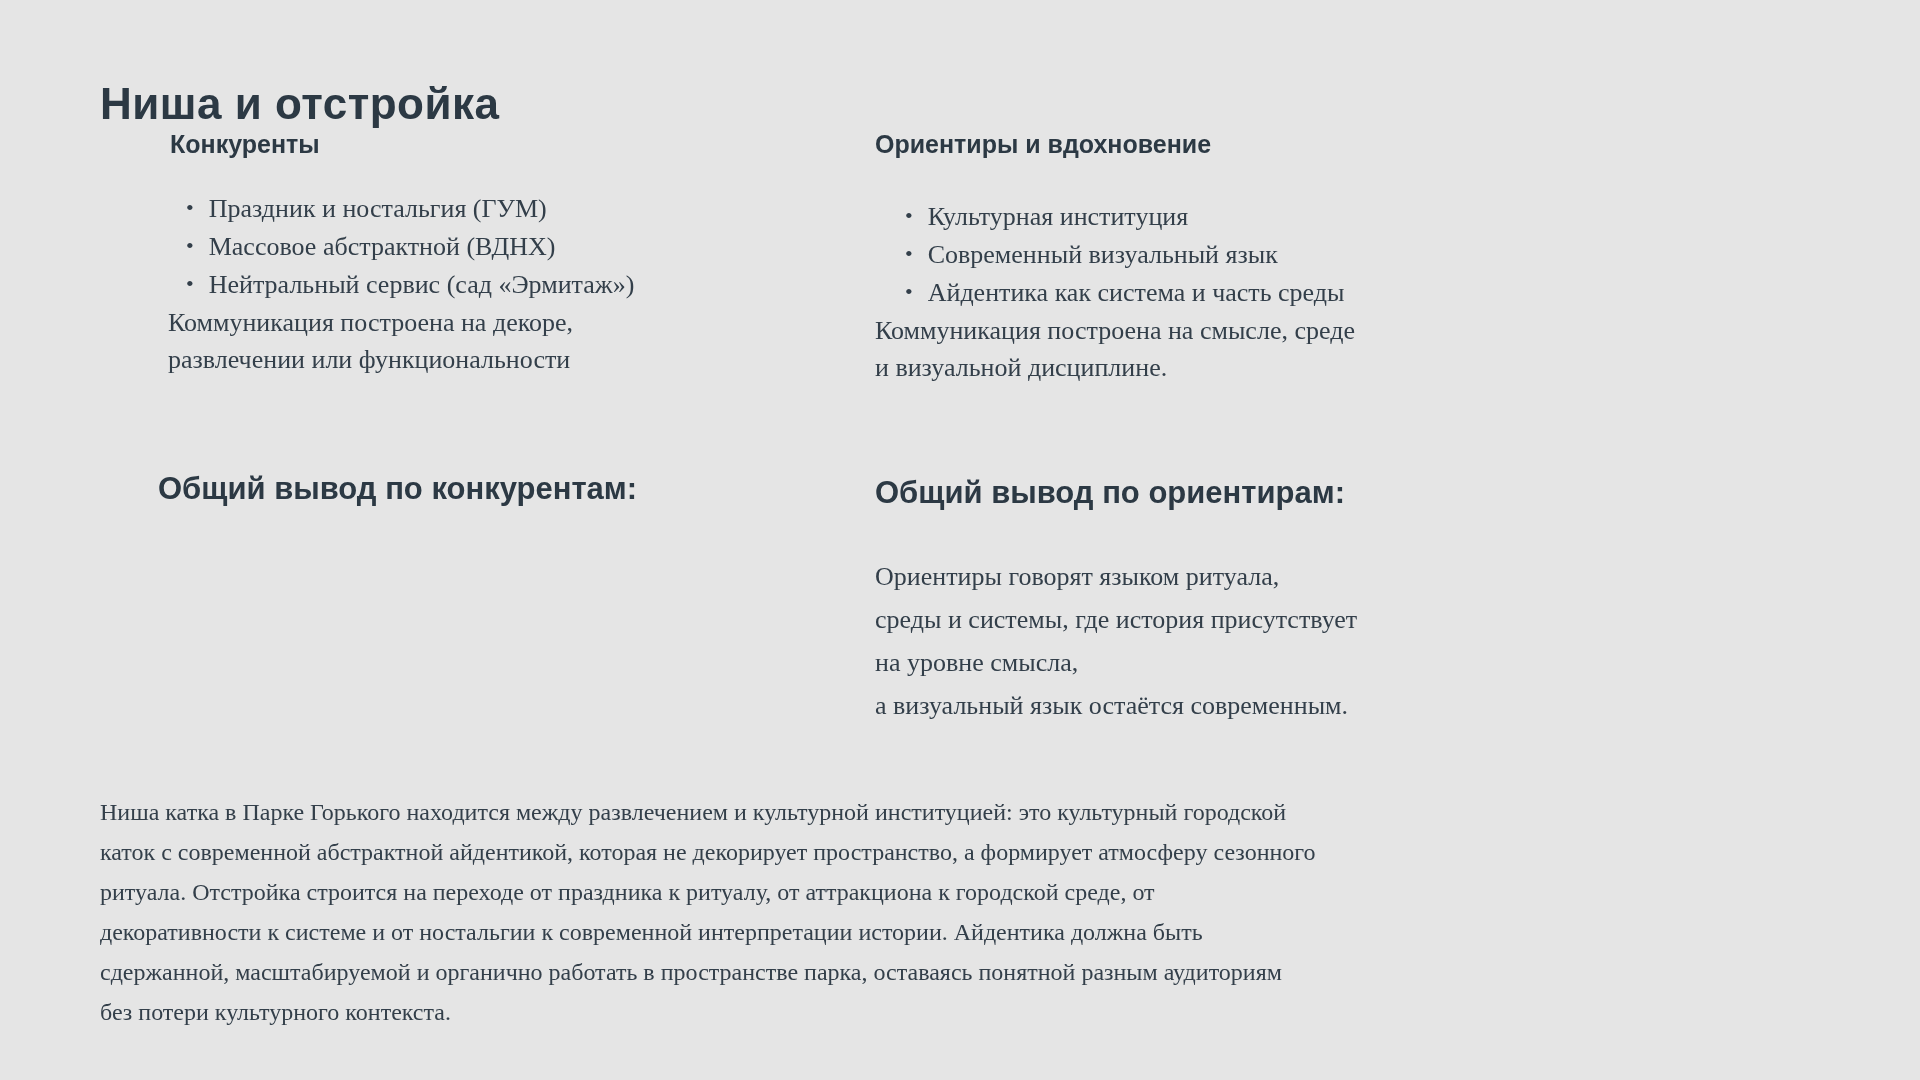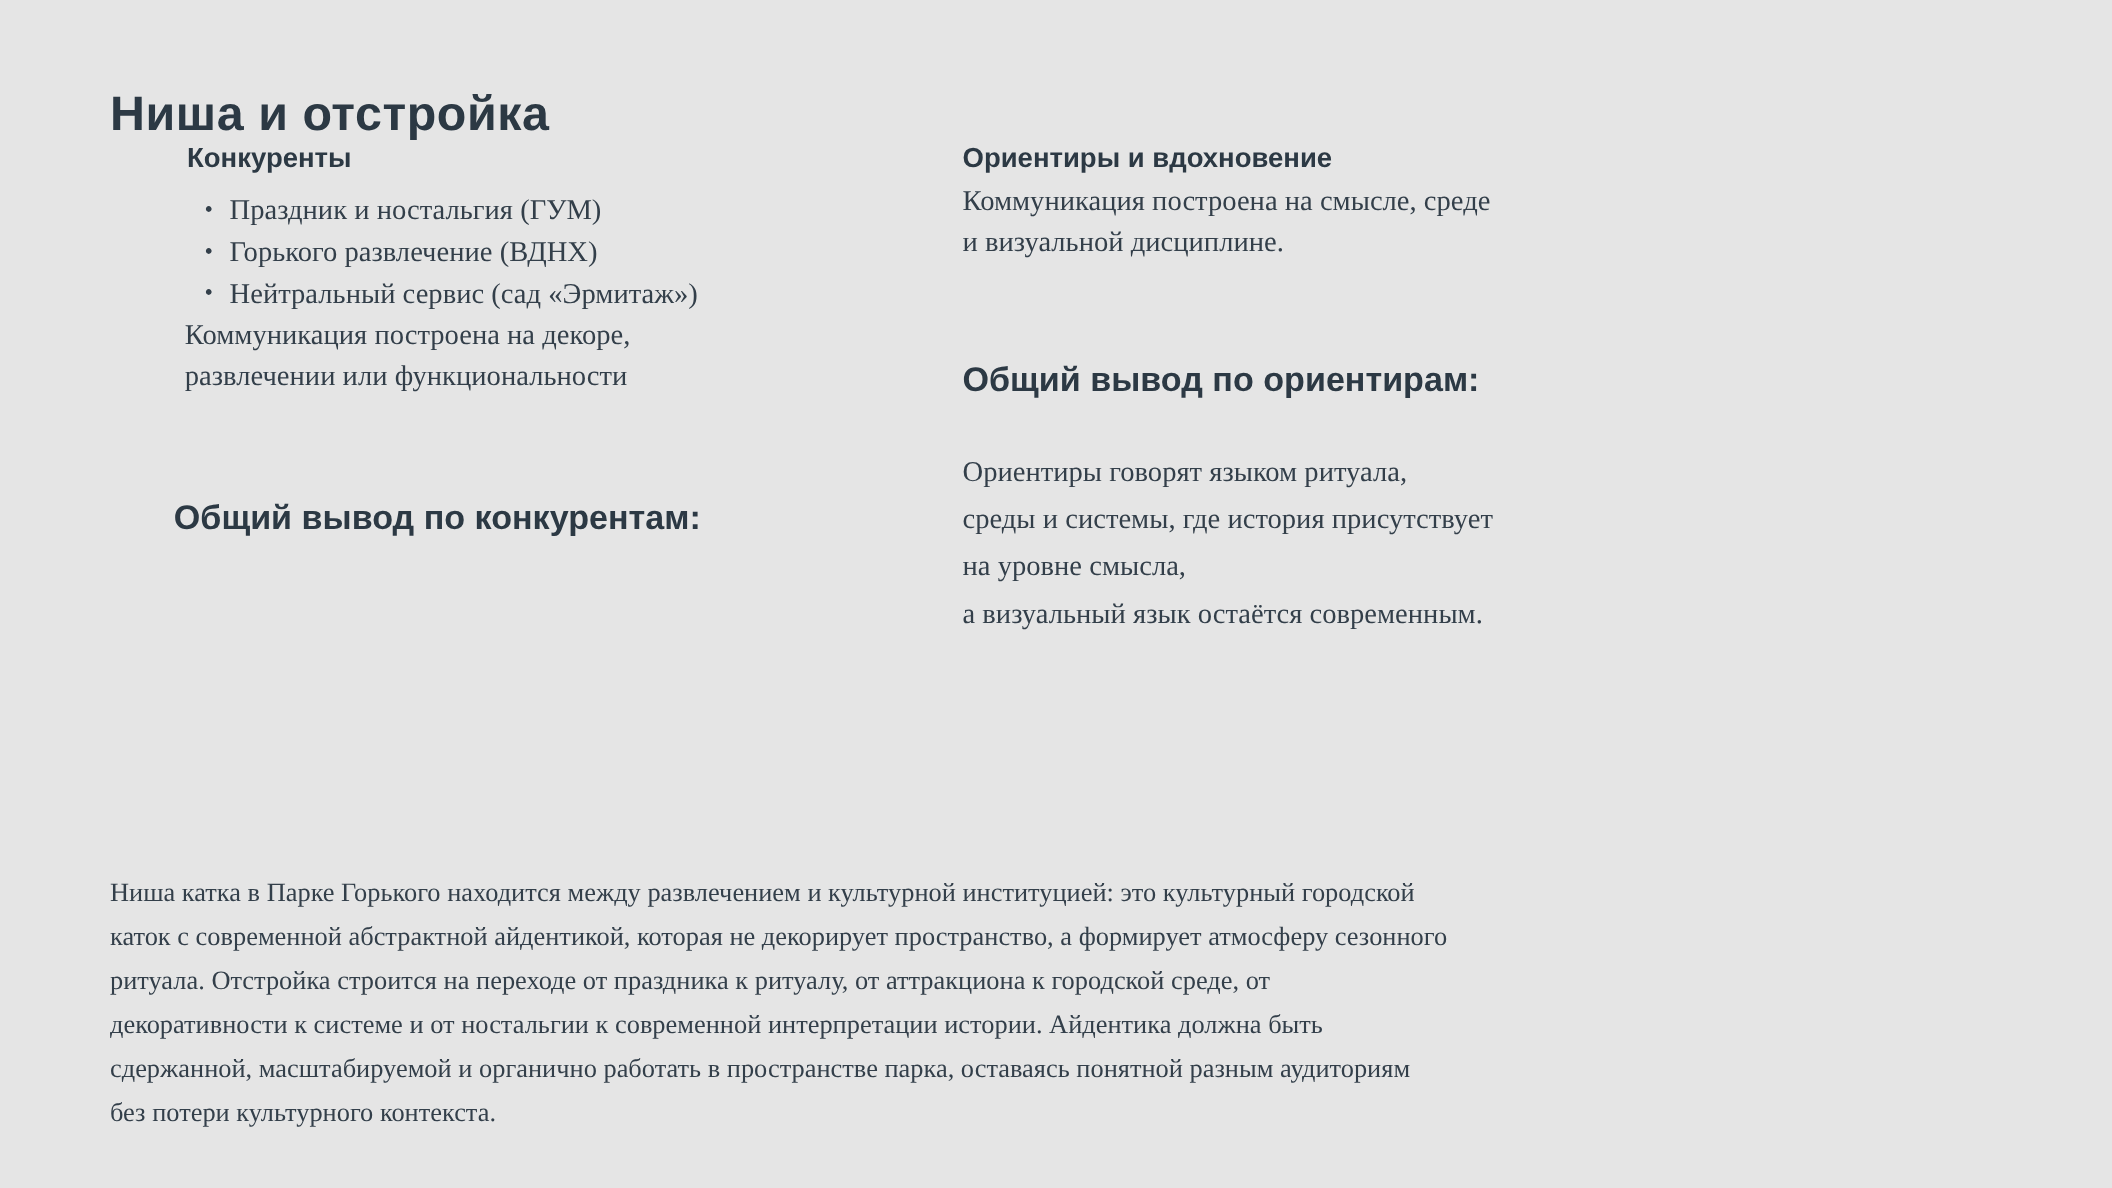--- a/index.html
+++ b/index.html
@@ -35,21 +35,21 @@
   }
   .column-left .section-heading { margin-left: 12px; }
   .bullet-list {
     list-style: none;
     margin: 0; padding: 0;
     font-family: "Liberation Serif", serif;
     font-size: 26px;
     line-height: 37px;
     color: #333f4a;
   }
-  .column-left  .bullet-list { margin: 8px 0 0 28px; }
+  .column-left  .bullet-list { margin: 26px 0 0 28px; }
   .column-right .bullet-list { margin: 34px 0 0 30px; }
   .bullet-list li::before {
     content: "\2022";
     font-size: 22px;
     margin-right: 15px;
     position: relative; top: -2px;
     color: #333f4a;
   }
   .note {
     margin: 0;
@@ -92,30 +92,35 @@
 <body>
 
 <div class="slide">
 
   <h1 class="slide-title">Ниша и отстройка</h1>
 
   <section class="column column-left">
     <h2 class="section-heading">Конкуренты</h2>
     <ul class="bullet-list">
       <li>Праздник и ностальгия (ГУМ)</li>
-      <li>Горького развлечение (ВДНХ)</li>
+      <li>Массовое абстрактной (ВДНХ)</li>
       <li>Нейтральный сервис (сад «Эрмитаж»)</li>
     </ul>
     <p class="note">Коммуникация построена на декоре,
 развлечении или функциональности</p>
     <h2 class="conclusion-heading">Общий вывод по конкурентам:</h2>
   </section>
 
   <section class="column column-right">
     <h2 class="section-heading">Ориентиры и вдохновение</h2>
+    <ul class="bullet-list">
+      <li>Культурная институция</li>
+      <li>Современный визуальный язык</li>
+      <li>Айдентика как система и часть среды</li>
+    </ul>
     <p class="note">Коммуникация построена на смысле, среде
 и визуальной дисциплине.</p>
     <h2 class="conclusion-heading">Общий вывод по ориентирам:</h2>
     <p class="conclusion-text">Ориентиры говорят языком ритуала,
 среды и системы, где история присутствует
 на уровне смысла,
 а визуальный язык остаётся современным.</p>
   </section>
 
   <p class="footer-paragraph">Ниша катка в Парке Горького находится между развлечением и культурной институцией: это культурный городской

